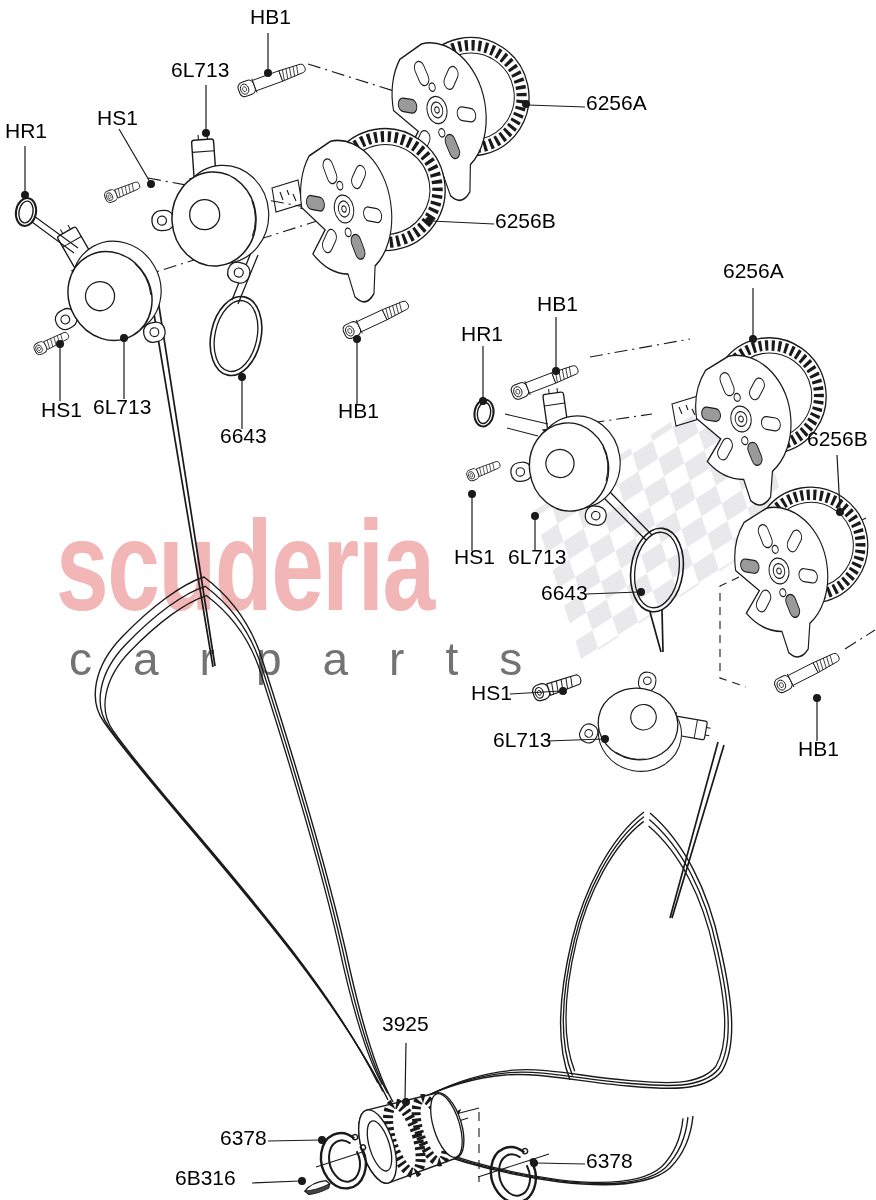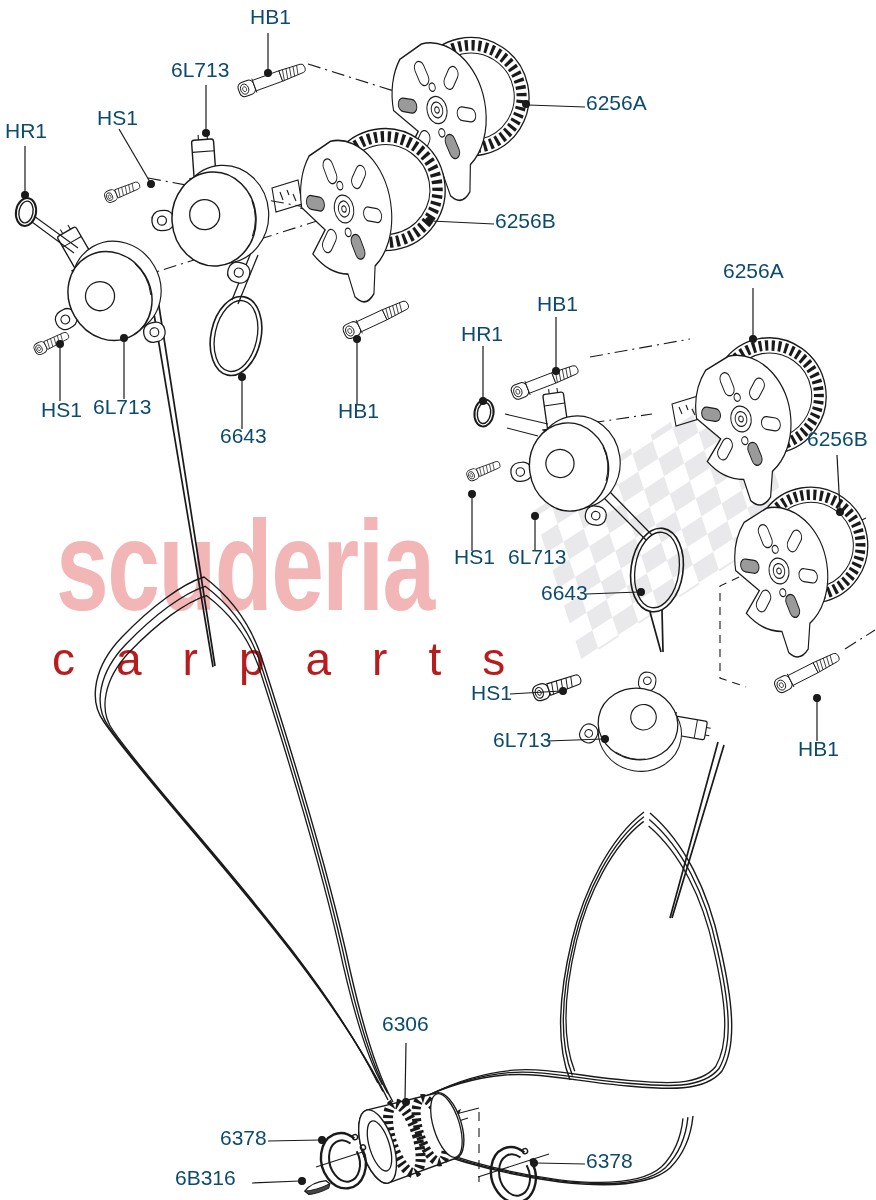--- a/index.html
+++ b/index.html
@@ -2,26 +2,26 @@
 <html><head>
 <meta charset="utf-8">
 <style>
   html,body{margin:0;padding:0;background:#fff;}
   #stage{position:relative;width:876px;height:1200px;background:#ffffff;overflow:hidden;
          font-family:"Liberation Sans", sans-serif;}
   
   .wm-brand{position:absolute;left:56px;top:492px;font-size:128px;font-weight:bold;
             color:#f2b6b6;letter-spacing:-2px;transform:scaleX(0.74);transform-origin:left top;
             white-space:nowrap;user-select:none;}
-  .wm-sub{position:absolute;left:52px;top:632px;font-size:46px;color:#b91c1c;
+  .wm-sub{position:absolute;left:69px;top:632px;font-size:46px;color:#737373;
           letter-spacing:41px;white-space:nowrap;user-select:none;}
   
   #art{position:absolute;left:0;top:0;}
   
-  .lbl{position:absolute;font-size:21px;color:#0c4a6e;white-space:nowrap;line-height:1;}
+  .lbl{position:absolute;font-size:21px;color:#000000;white-space:nowrap;line-height:1;}
   .l0{left:250px;top:6px;}   .l1{left:171px;top:59px;}  .l2{left:5px;top:120px;}
   .l3{left:97px;top:107px;}  .l4{left:586px;top:92px;}  .l5{left:495px;top:210px;}
   .l6{left:41px;top:399px;}  .l7{left:93px;top:396px;}  .l8{left:220px;top:425px;}
   .l9{left:338px;top:400px;} .l10{left:461px;top:323px;}.l11{left:537px;top:293px;}
   .l12{left:723px;top:260px;}.l13{left:807px;top:428px;}.l14{left:454px;top:546px;}
   .l15{left:508px;top:546px;}.l16{left:541px;top:582px;}.l17{left:471px;top:682px;}
   .l18{left:493px;top:729px;}.l19{left:798px;top:738px;}.l20{left:382px;top:1013px;}
   .l21{left:220px;top:1127px;}.l22{left:175px;top:1167px;}.l23{left:586px;top:1150px;}
 </style>
 </head>
@@ -327,17 +327,17 @@
   <div class="lbl l10">HR1</div>
   <div class="lbl l11">HB1</div>
   <div class="lbl l12">6256A</div>
   <div class="lbl l13">6256B</div>
   <div class="lbl l14">HS1</div>
   <div class="lbl l15">6L713</div>
   <div class="lbl l16">6643</div>
   <div class="lbl l17">HS1</div>
   <div class="lbl l18">6L713</div>
   <div class="lbl l19">HB1</div>
-  <div class="lbl l20">6306</div>
+  <div class="lbl l20">3925</div>
   <div class="lbl l21">6378</div>
   <div class="lbl l22">6B316</div>
   <div class="lbl l23">6378</div>
 </div>
 
 </body></html>

